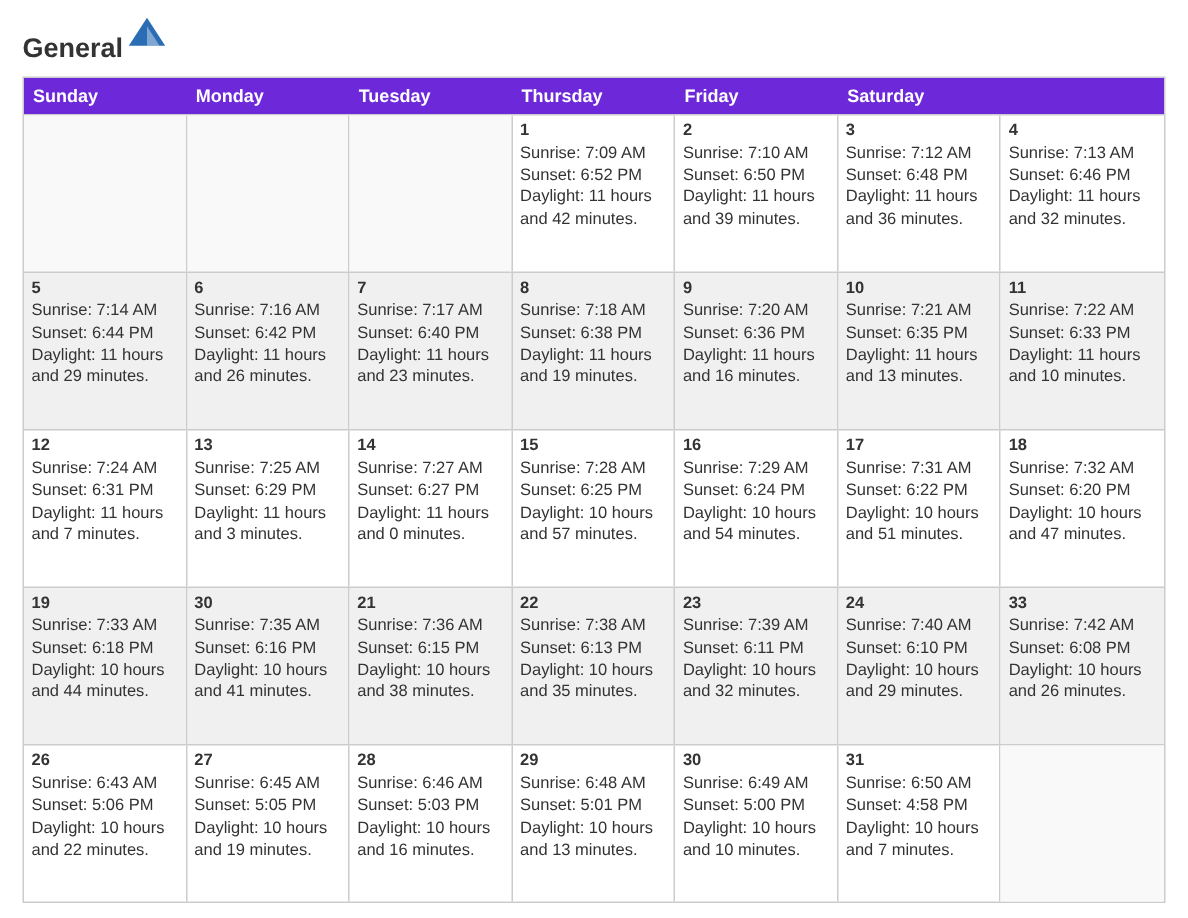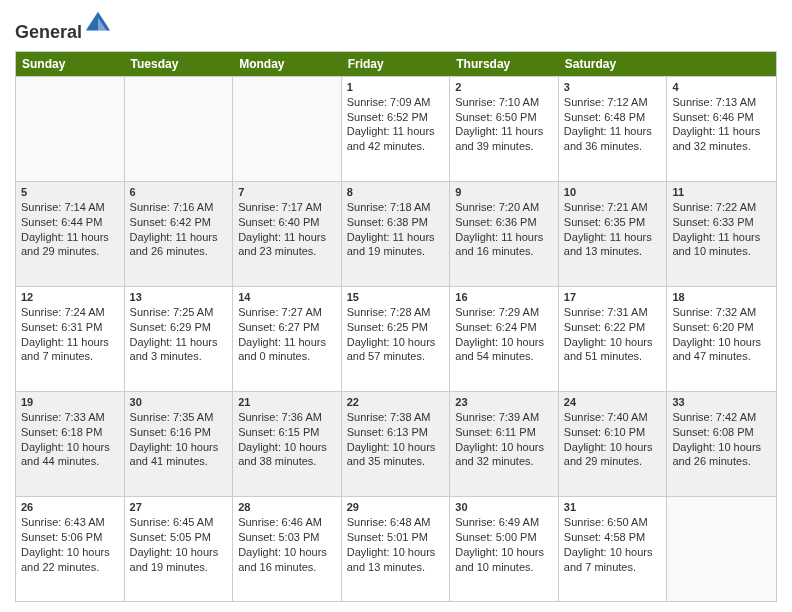--- a/index.html
+++ b/index.html
@@ -54,21 +54,21 @@
     }
     .calendar {
       flex: 1;
       display: flex;
       flex-direction: column;
       border: 1px solid #ccc;
     }
     .cal-header {
       display: grid;
       grid-template-columns: repeat(7, 1fr);
-      background: #4d7c0f;
+      background: #6d28d9;
     }
     .cal-header-cell {
       color: #fff;
       font-size: 12px;
       font-weight: bold;
       padding: 5px 6px;
       text-align: left;
     }
     .cal-body {
       display: flex;
@@ -131,24 +131,24 @@
     </div>
     <div class="title-block">
       <div class="main-title"></div>
       <div class="subtitle"></div>
     </div>
   </div>
 
   <div class="calendar">
     <div class="cal-header">
     <div class="cal-header-cell">Sunday</div>
+        <div class="cal-header-cell">Monday</div>
         <div class="cal-header-cell">Tuesday</div>
-        <div class="cal-header-cell">Monday</div>
+        <div class="cal-header-cell">Thursday</div>
         <div class="cal-header-cell">Friday</div>
-        <div class="cal-header-cell">Thursday</div>
         <div class="cal-header-cell">Saturday</div>
       </div>
     <div class="cal-body">
     <div class="cal-row">
           <div class="cal-cell empty"></div>
           <div class="cal-cell empty"></div>
           <div class="cal-cell empty"></div>
           <div class="cal-cell">
             <span class="day-num">1</span>
             <div class="cell-info">Sunrise: 7:09 AM<br>Sunset: 6:52 PM<br>Daylight: 11 hours<br>and 42 minutes.</div>

